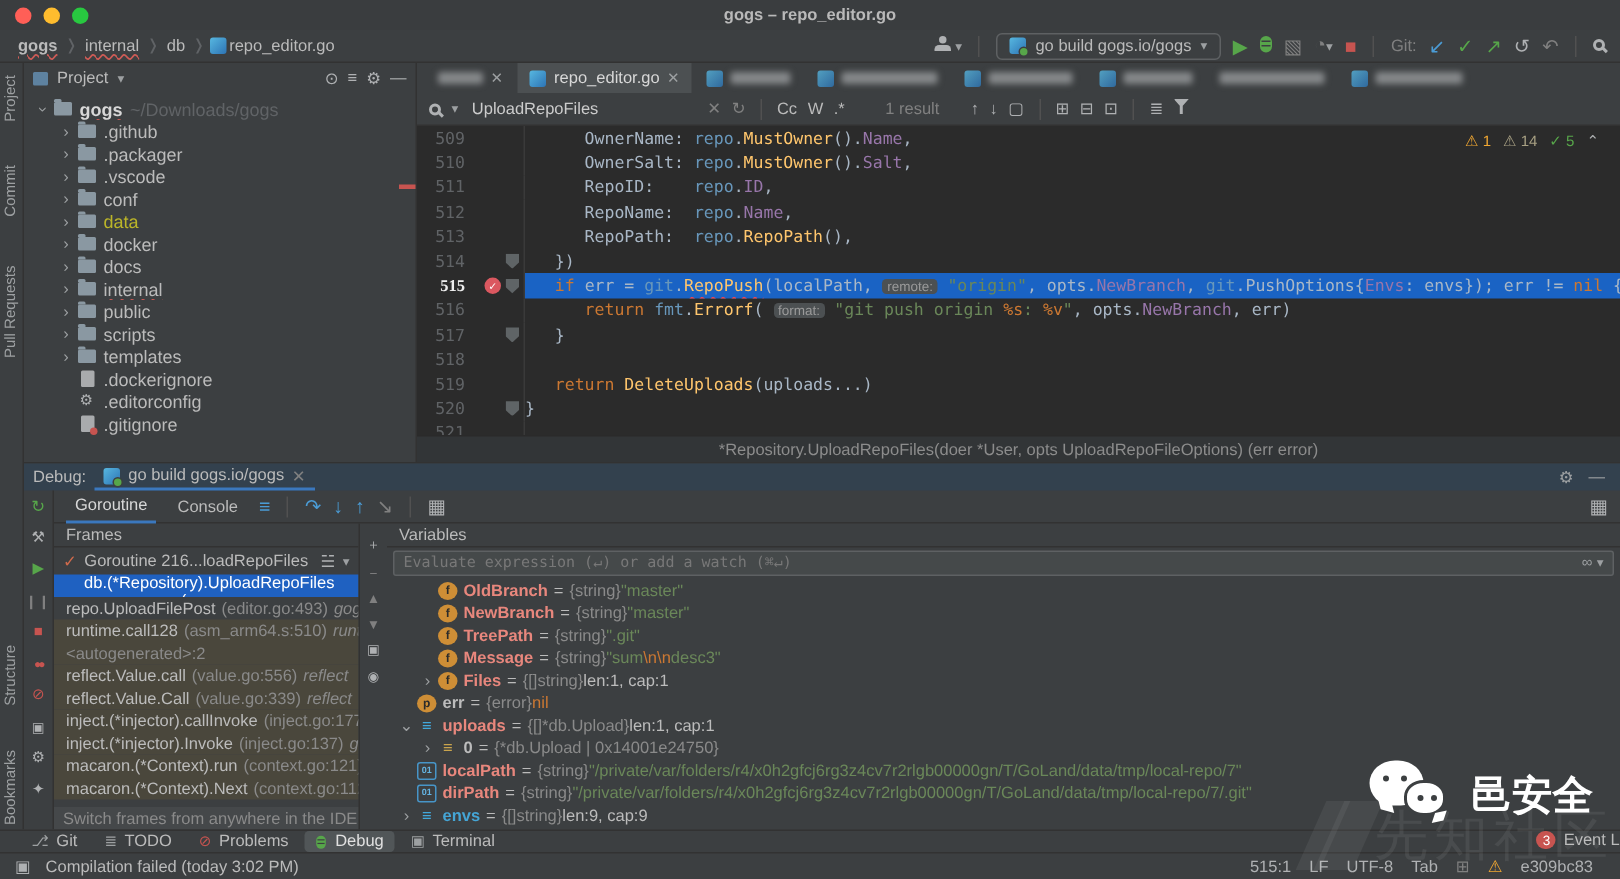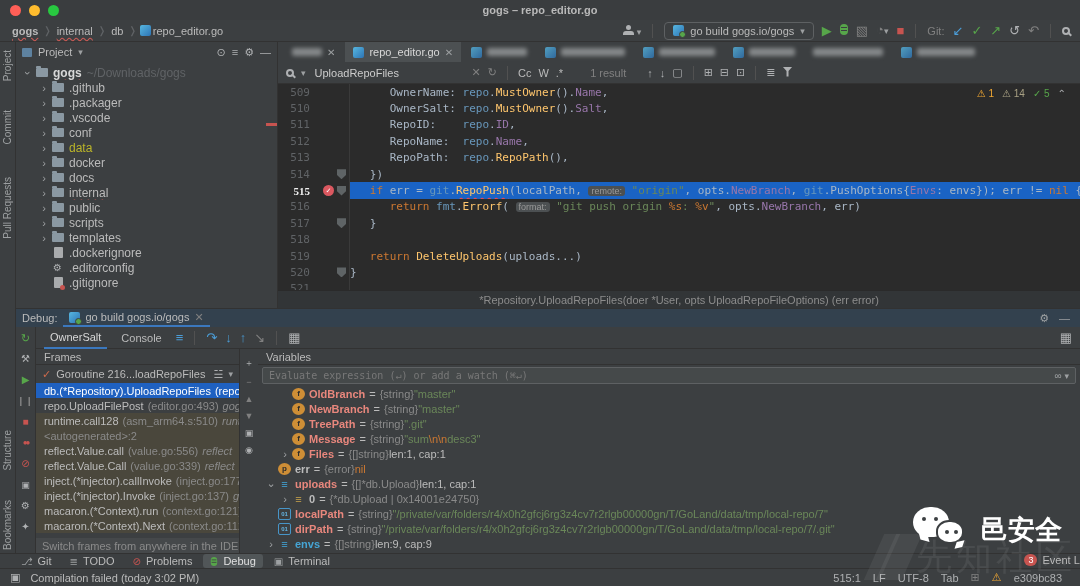--- a/index.html
+++ b/index.html
@@ -101,21 +101,21 @@
   .dtab{padding:3px 6px;height:22px;display:flex;align-items:center;}
   .dtab.active{border-bottom:2px solid #3B78BE;color:#D8D8D8;}
   #dcontent{position:absolute;left:20px;top:40px;right:0;bottom:0;display:flex;}
   #frames-col{width:204px;border-right:1px solid #323232;position:relative;overflow:hidden;}
   .colhead{height:16px;border-bottom:1px solid #323232;display:flex;align-items:center;padding-left:8px;color:#BBBBBB;}
   #goroutine{height:18px;display:flex;align-items:center;gap:5px;padding:0 6px;white-space:nowrap;overflow:hidden;}
   .frow{height:15px;display:flex;align-items:center;padding-left:8px;white-space:nowrap;overflow:hidden;}
   .frow .fn{color:#BCBCBC;margin-right:4px;}
   .frow .loc{color:#8A8A8A;margin-right:4px;}
   .frow .pkg{color:#8A8A8A;font-style:italic;}
-  .frow.selected{background:#1F61C1;}
+  .frow.selected{background:#1F61C1;flex-direction:column;}
   .frow.selected .fn,.frow.selected .loc{color:#FFFFFF;}
   .frow.lib{background:#4A473C;}
   .frow.muted .fn{color:#8A8A8A;}
   #frames-hint{position:absolute;left:0;right:0;bottom:0;height:15px;background:#45484A;color:#8A8A8A;display:flex;align-items:center;padding:0 6px;white-space:nowrap;overflow:hidden;}
   #wtools{width:18px;display:flex;flex-direction:column;align-items:center;padding-top:8px;gap:7px;color:#AFB1B3;font-size:9px;}
   #vars-col{flex:1;position:relative;overflow:hidden;}
   #watchbar{margin:2px 4px;height:17px;border:1px solid #5E6163;border-radius:2px;background:#45494A;display:flex;align-items:center;padding:0 6px;color:#787878;font-family:"DejaVu Sans Mono",monospace;font-size:10px;}
   #watchbar .right{margin-left:auto;color:#9DA0A2;font-family:"Liberation Sans",sans-serif;}
   .vrow{height:15px;display:flex;align-items:center;white-space:nowrap;overflow:hidden;}
   .vchev{width:14px;text-align:center;color:#9DA0A2;flex:none;}
@@ -461,21 +461,21 @@
       <span class="tb g" style="font-size:10px">▶</span>
       <span class="tb dim" style="font-size:9px;letter-spacing:1px">❙❙</span>
       <span class="tb r" style="font-size:10px">■</span>
       <span class="tb r" style="font-size:8px;letter-spacing:-2px">●●</span>
       <span class="tb r" style="font-size:10px">⊘</span>
       <span class="tb gr" style="font-size:9px">▣</span>
       <span class="tb gr" style="font-size:10px">⚙</span>
       <span class="tb gr" style="font-size:10px">✦</span>
     </div>
     <div id="dtoolbar">
-      <span class="dtab active">OwnerSalt</span>
+      <span class="dtab active">Goroutine</span>
       <span class="dtab">Console</span>
       <span class="tb bl">≡</span>
       <span class="vsep"></span>
       <span class="tb bl">↷</span>
       <span class="tb bl">↓</span>
       <span class="tb bl">↑</span>
       <span class="tb dim">↘</span>
       <span class="vsep"></span>
       <span class="tb gr">▦</span>
       <span style="margin-left:auto" class="tb gr">▦</span>

